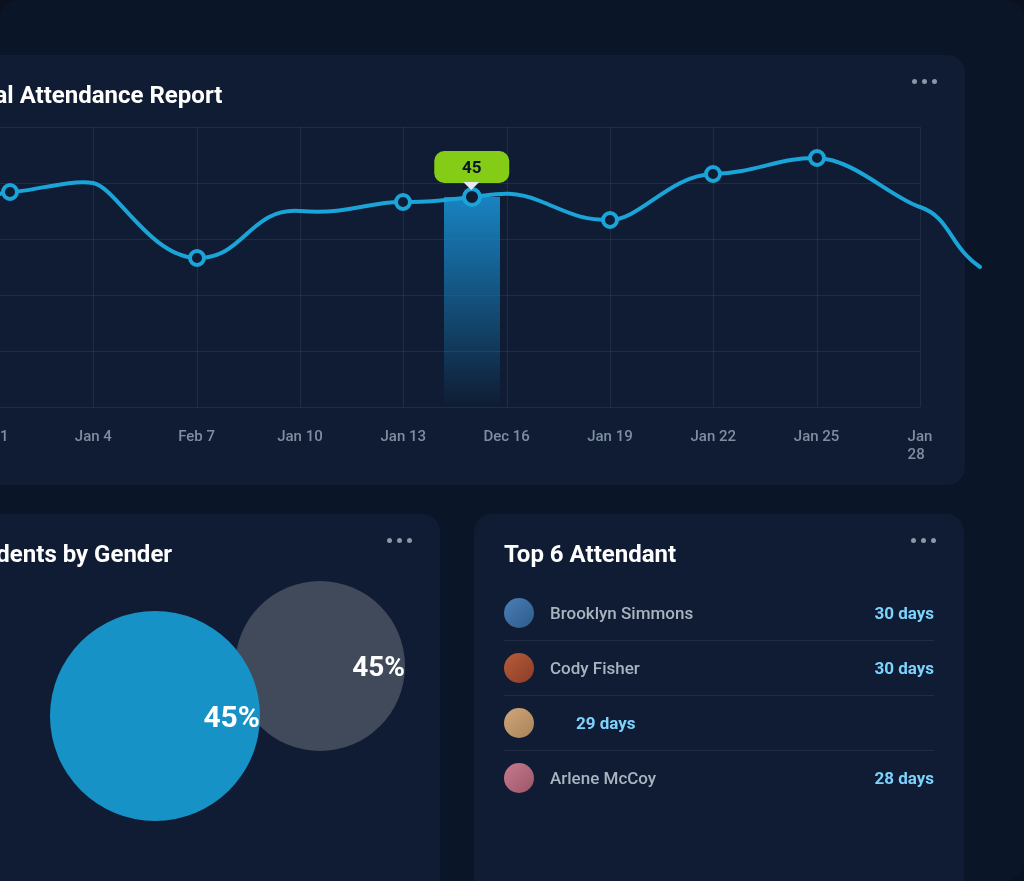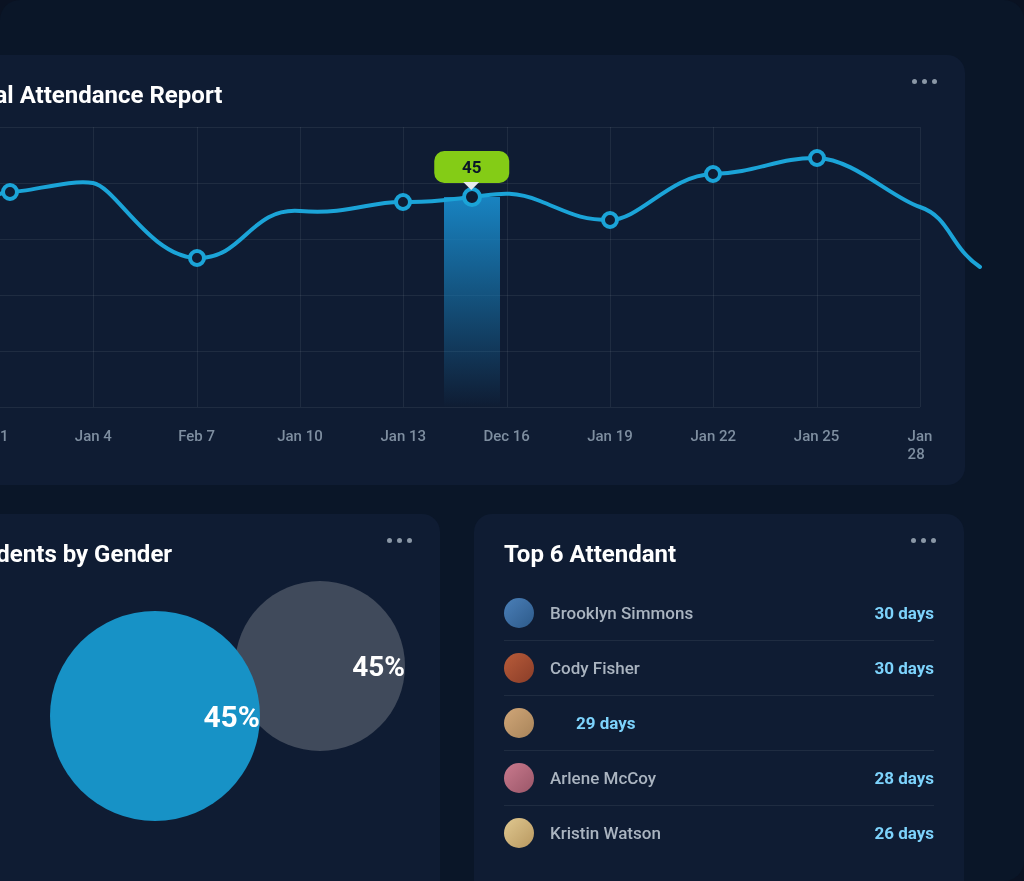--- a/index.html
+++ b/index.html
@@ -317,22 +317,17 @@
         <div class="avatar" style="background:linear-gradient(135deg,#d0a678,#a8845a);"></div>
         <div class="days">29 days</div>
       </div>
 
       <div class="row">
         <div class="avatar" style="background:linear-gradient(135deg,#c97a8e,#9a5668);"></div>
         <div class="name">Arlene McCoy</div>
         <div class="days">28 days</div>
       </div>
 
-      <div class="row">
-        <div class="avatar" style="background:linear-gradient(135deg,#e0c890,#b89860);"></div>
-        <div class="name">Kristin Watson</div>
-        <div class="days">26 days</div>
-      </div>
 
     </div>
   </section>
 
 </div>
 
 </body></html>

